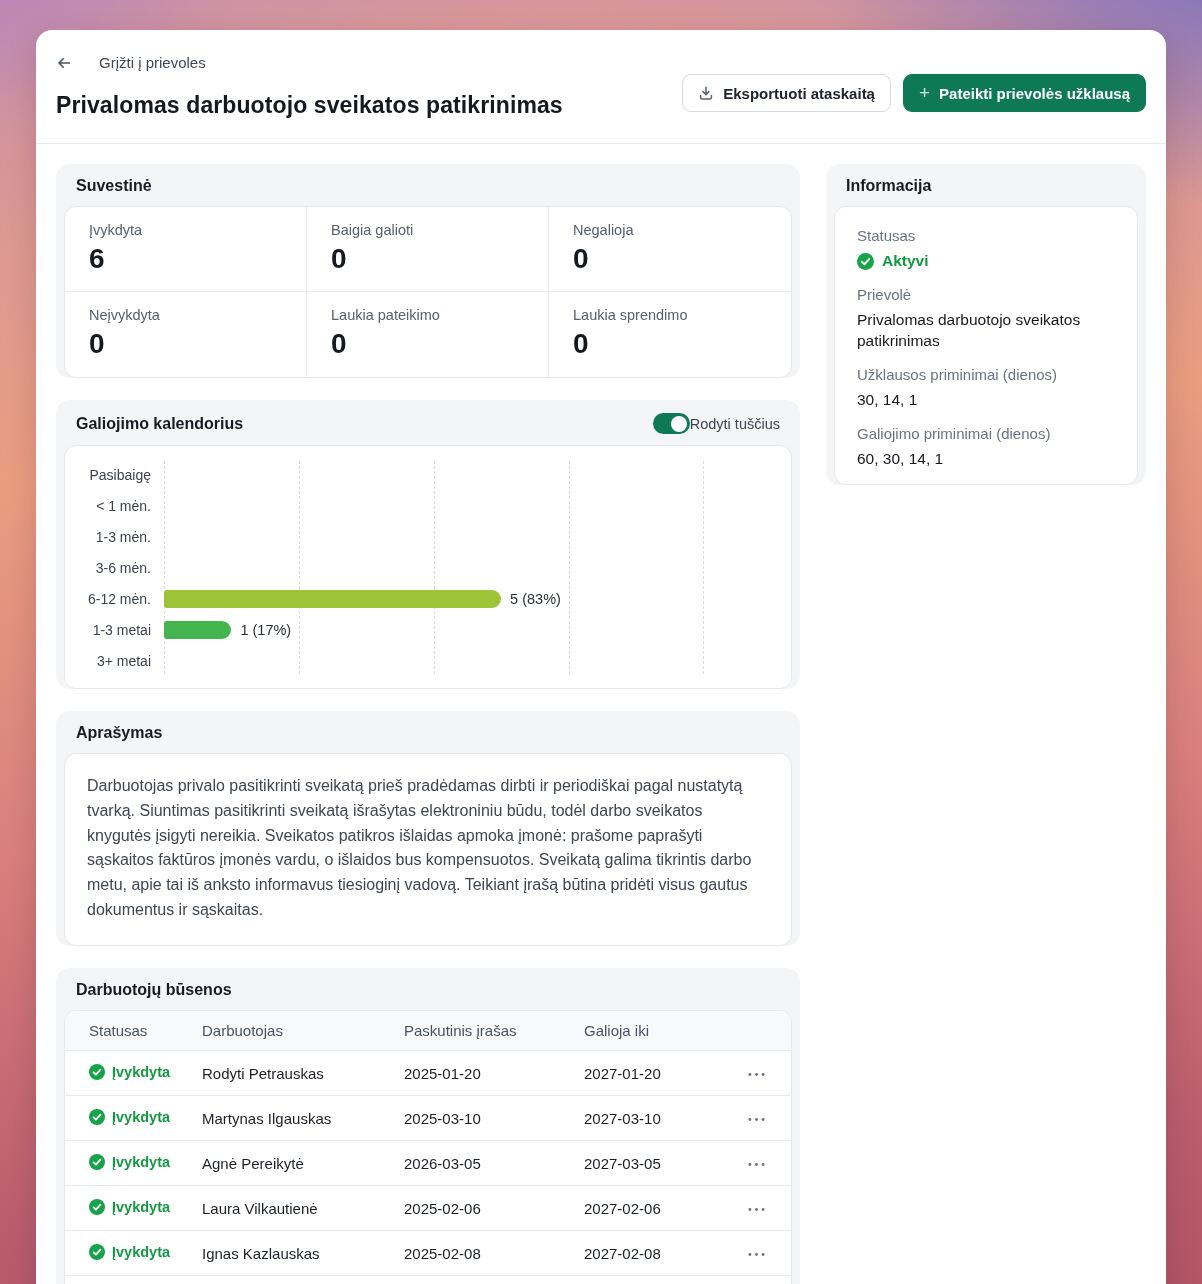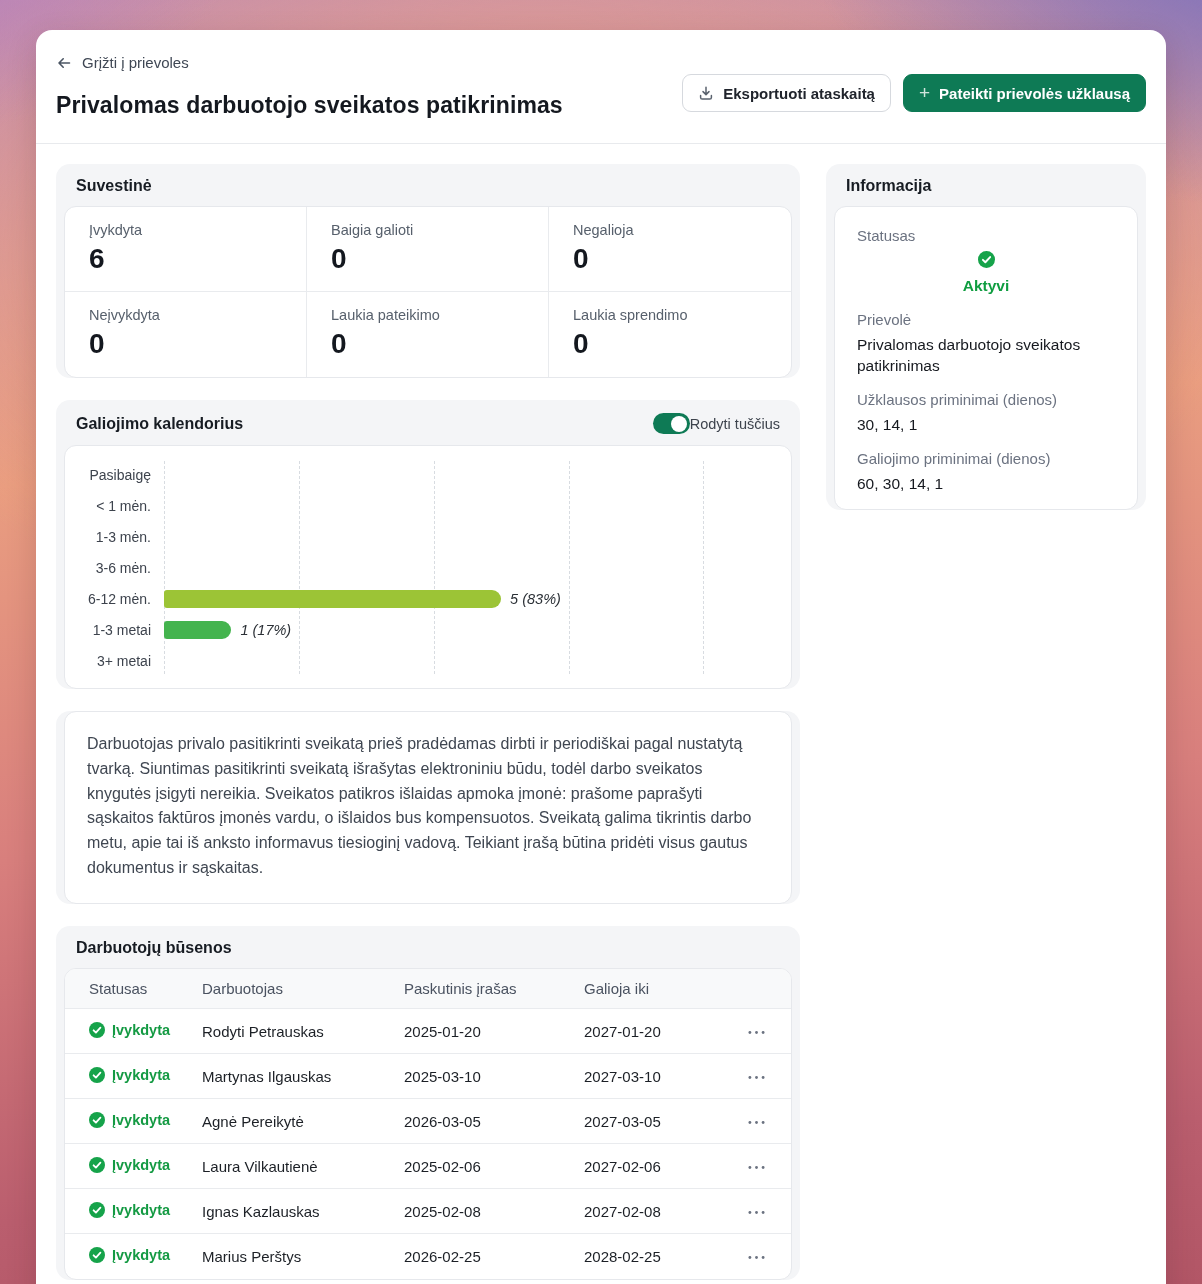--- a/index.html
+++ b/index.html
@@ -13,21 +13,21 @@
       radial-gradient(1150px 660px at 45% 20%, rgba(245,166,128,.92) 0%, rgba(245,166,128,0) 62%),
       linear-gradient(175deg, #c08cb0 0%, #e99d80 35%, #d87f7d 62%, #ba5e6e 88%, #b25666 100%);
     overflow:hidden;
   }
   .main-card {
     position:absolute; left:36px; top:30px; width:1130px; min-height:1218px;
     background:#ffffff; border-radius:16px; box-shadow:0 10px 30px rgba(60,20,40,.18);
   }
   
   .page-header { padding:24px 20px 0 20px; border-bottom:1px solid #e8eaed; }
-  .back-link { display:inline-flex; align-items:flex-end; gap:10px; font-size:15px; color:#3f4754; cursor:pointer; }
+  .back-link { display:inline-flex; align-items:flex-end; gap:27px; font-size:15px; color:#3f4754; cursor:pointer; }
   .back-link svg { width:16px; height:16px; }
   .page-title { font-size:23px; font-weight:700; color:#14181f; margin:17px 0 24px 0; letter-spacing:.1px; }
   .header-actions { position:absolute; top:44px; right:20px; display:flex; gap:12px; }
   .btn { display:inline-flex; align-items:center; gap:9px; height:38px; padding:0 15px; border-radius:9px;
          font-size:15px; font-weight:600; cursor:pointer; white-space:nowrap; }
   .btn-outline { background:#fff; border:1px solid #d6d9de; color:#20242c; }
   .btn-outline svg { width:16px; height:16px; }
   .btn-primary { background:#0e7a55; border:1px solid #0e7a55; color:#ffffff; }
   .btn-primary .plus { font-size:19px; font-weight:400; color:#cfe5dc; line-height:1; margin-top:-2px; }
   
@@ -50,30 +50,30 @@
   .toggle-wrap { display:flex; align-items:center; }
   .toggle { width:37px; height:21px; border-radius:11px; background:#0e7a55; position:relative; cursor:pointer; }
   .toggle::after { content:""; position:absolute; right:2.5px; top:2.5px; width:16px; height:16px; border-radius:50%; background:#fff; }
   .toggle-label { font-size:14.5px; color:#3d434d; }
   .chart { display:flex; padding:13px 4px 12px 0; }
   .chart-labels { width:99px; flex:0 0 99px; }
   .chart-labels .cat { height:31px; display:flex; align-items:center; justify-content:flex-end; padding-right:13px;
                        font-size:14px; color:#3d434d; white-space:nowrap; }
   .chart-plot { flex:1; position:relative; }
   .gridline { position:absolute; top:2px; bottom:2px; width:0; border-left:1px dashed #d8dce1; }
-  .bar-row { height:31px; display:flex; align-items:center; position:relative;font-style:italic; }
+  .bar-row { height:31px; display:flex; align-items:center; position:relative; }
   .bar { height:18px; border-radius:3px 9px 9px 3px; }
   .bar-value { font-size:14.5px; color:#2b3036; margin-left:9px; white-space:nowrap; }
   
   .desc-text { padding:20px 22px 22px 22px; font-size:16px; line-height:1.55; color:#3f4651; }
   
   .info-panel { padding:6px 0 14px 0; }
   .info-field { padding:14px 22px 0 22px; }
   .info-label { font-size:15px; color:#6b7280; margin-bottom:7px; }
-  .info-value { font-size:15.5px; color:#16191f; line-height:1.35;flex-direction:column; }
+  .info-value { font-size:15.5px; color:#16191f; line-height:1.35; }
   .info-value.status { color:#0f9d40; font-weight:600; display:flex; align-items:center; gap:8px; }
   .info-value.status svg { width:17px; height:17px; flex:0 0 17px; }
   
   table { border-collapse:collapse; width:100%; table-layout:fixed; }
   col.c1{width:137px} col.c2{width:202px} col.c3{width:180px} col.c4{width:145px} col.c5{width:auto}
   thead th { background:#f8f9fa; font-size:15px; font-weight:400; color:#4a5260; text-align:left;
              height:40px; padding:0; }
   thead th:first-child { padding-left:24px; }
   tbody td { height:45px; border-top:1px solid #e9ebee; font-size:15px; color:#1c2026; padding:0; }
   tbody td:first-child { padding-left:24px; }
@@ -191,20 +191,23 @@
                   <div class="bar" style="width: 10.8225%; background: rgb(68, 180, 78);"></div>
                   <span class="bar-value">1 (17%)</span>
                 </div>
                 <div class="bar-row"></div>
               </div>
           </div>
         </div>
       </div>
 
       <div class="section">
+        <div class="section-head">
+          <div class="section-title">Aprašymas</div>
+        </div>
         <div class="panel">
           <p class="desc-text">Darbuotojas privalo pasitikrinti sveikatą prieš pradėdamas dirbti ir periodiškai pagal nustatytą tvarką. Siuntimas pasitikrinti sveikatą išrašytas elektroniniu būdu, todėl darbo sveikatos knygutės įsigyti nereikia. Sveikatos patikros išlaidas apmoka įmonė: prašome paprašyti sąskaitos faktūros įmonės vardu, o išlaidos bus kompensuotos. Sveikatą galima tikrintis darbo metu, apie tai iš anksto informavus tiesioginį vadovą. Teikiant įrašą būtina pridėti visus gautus dokumentus ir sąskaitas.</p>
         </div>
       </div>
 
       <div class="section">
         <div class="section-head">
           <div class="section-title">Darbuotojų būsenos</div>
         </div>
         <div class="panel">

